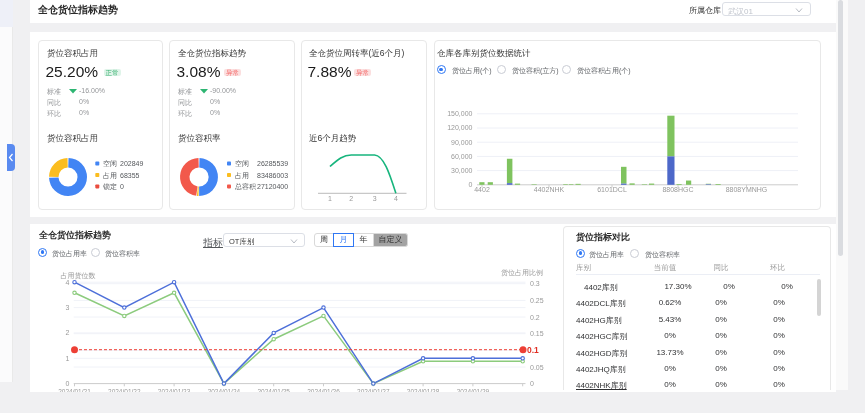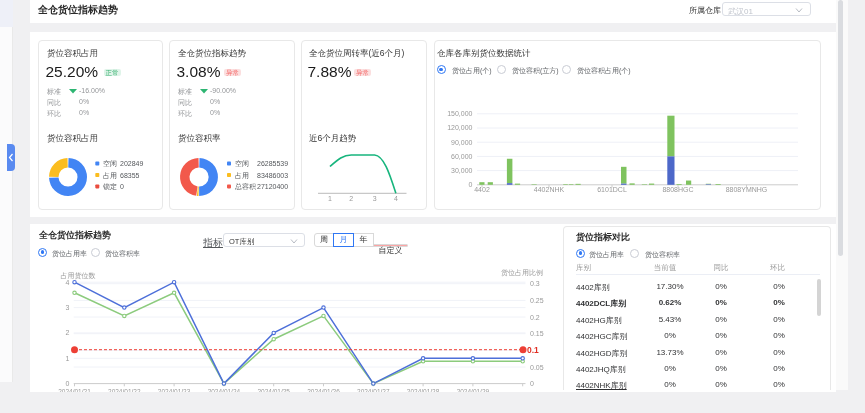--- a/index.html
+++ b/index.html
@@ -198,21 +198,21 @@
 <div class="abs" style="left:223px;top:233px;width:82px;height:14px;border:1px solid #dcdfe6;border-radius:3px;background:#fff;">
   <span style="position:absolute;left:5px;top:3px;font-size:7.5px;color:#333;">OT库别</span>
   <svg style="position:absolute;right:6px;top:5px;" width="8" height="5">
       <path d="M1 0.5 L4 4 L7 0.5" stroke="#b8bcc4" stroke-width="1" fill="none"></path>
     </svg>
 </div>
 <div class="abs" style="left:314px;top:233px;height:14px;display:flex;font-size:8px;line-height:12px;">
   <div style="width:20px;border:1px solid #d9d9d9;border-radius:3px 0 0 3px;text-align:center;color:#333;background:#fff;">周</div>
   <div style="width:21px;border:1px solid #2f77f4;margin-left:-1px;text-align:center;color:#2f77f4;background:#fff;z-index:2;">月</div>
   <div style="width:20px;border:1px solid #d9d9d9;border-left:none;text-align:center;color:#333;background:#fff;">年</div>
-  <div style="width:34px;border:1px solid #d9d9d9;border-left:none;border-radius:0 3px 3px 0;text-align:center;color:#333;background:#fca5a5;margin-top:11px;">自定义</div>
+  <div style="width:34px;border:1px solid #d9d9d9;border-left:none;border-radius:0 3px 3px 0;text-align:center;color:#333;background:#a3a3a3;">自定义</div>
 </div>
 
 <svg class="abs" style="left:30px;top:260px;overflow:hidden;" width="520" height="132" viewBox="30 260 520 130" id="trendchart">
   <g font-size="7" fill="#999">
     <text x="60.5" y="276.5">占用货位数</text>
     <text x="501" y="273.5">货位占用比例</text>
   </g>
   <g stroke="#f0f2f8" stroke-width="1" id="tgrid">
       <line x1="73.7" y1="366.0" x2="525.5" y2="366.0"></line>
       <line x1="73.7" y1="349.3" x2="525.5" y2="349.3"></line>
@@ -301,27 +301,27 @@
 <span class="radio" style="left:630px;top:248.5px;"></span>
 <div class="rlabel" style="left:645px;top:250px;">货位容积率</div>
 <div class="abs" style="left:576px;top:262.5px;width:244px;font-size:7.5px;color:#999;">
   <span style="position:absolute;left:0;">库别</span>
   <span style="position:absolute;left:75px;width:28px;text-align:center;">当前值</span>
   <span style="position:absolute;left:131px;width:28px;text-align:center;">同比</span>
   <span style="position:absolute;left:187.5px;width:28px;text-align:center;">环比</span>
 </div>
 <div class="abs" style="left:576px;top:274px;width:244px;border-top:1px solid #ebeef5;"></div>
 <div class="abs" id="tablerows" style="left:576px;top:275px;width:244px;font-size:8px;color:#303133;">
-    <div style="position:absolute;top:7px;left:0;width:244px;height:16px;">
+    <div style="position:absolute;top:7px;left:8px;width:244px;height:16px;">
       <span style="position:absolute;left:0;">4402库别</span>
       <span style="position:absolute;left:64px;width:60px;text-align:center;">17.30%</span>
       <span style="position:absolute;left:131px;width:28px;text-align:center;">0%</span>
       <span style="position:absolute;left:189px;width:28px;text-align:center;">0%</span>
     </div>
-    <div style="position:absolute;top:23.4px;left:0;width:244px;height:16px;font-weight:bold;">
+    <div style="position:absolute;top:23.4px;left:0;width:244px;height:16px;">
       <span style="position:absolute;left:0;">4402DCL库别</span>
       <span style="position:absolute;left:64px;width:60px;text-align:center;">0.62%</span>
       <span style="position:absolute;left:131px;width:28px;text-align:center;">0%</span>
       <span style="position:absolute;left:189px;width:28px;text-align:center;">0%</span>
     </div>
     <div style="position:absolute;top:39.8px;left:0;width:244px;height:16px;">
       <span style="position:absolute;left:0;">4402HG库别</span>
       <span style="position:absolute;left:64px;width:60px;text-align:center;">5.43%</span>
       <span style="position:absolute;left:131px;width:28px;text-align:center;">0%</span>
       <span style="position:absolute;left:189px;width:28px;text-align:center;">0%</span>

